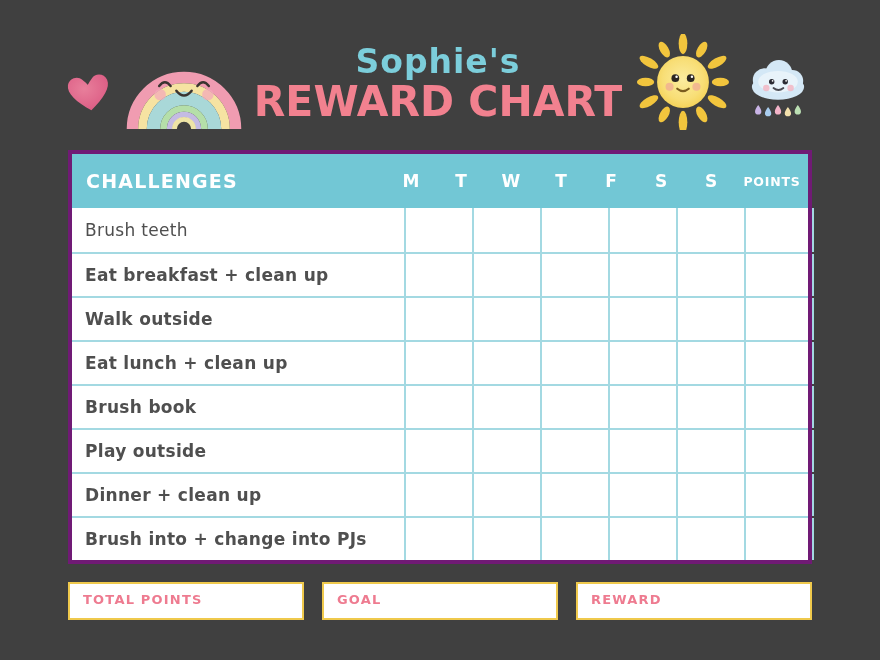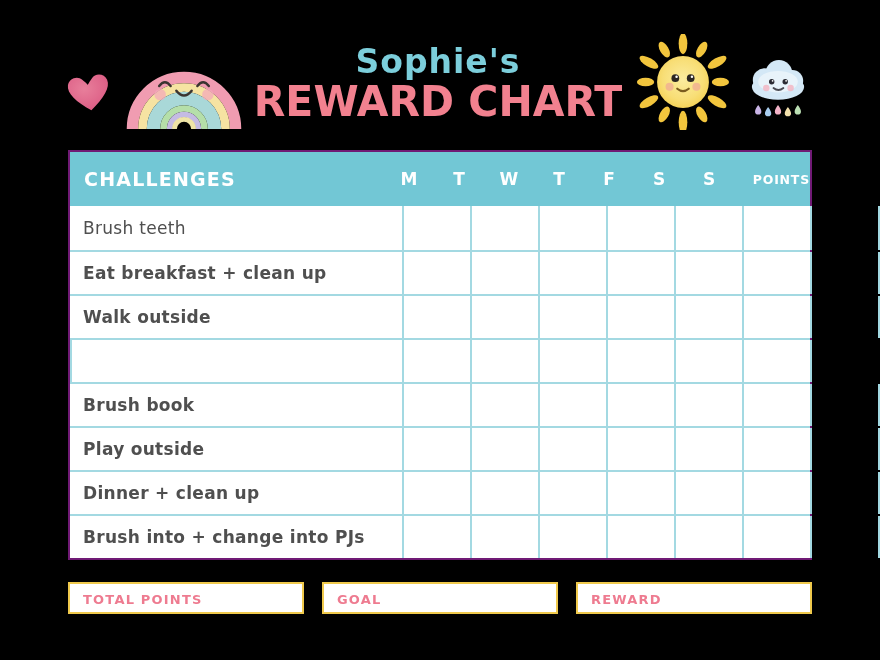--- a/index.html
+++ b/index.html
@@ -3,21 +3,21 @@
 <meta charset="utf-8">
 <style>
   * { margin: 0; padding: 0; box-sizing: border-box; }
   html, body { background: #ffffff; }
   body {
     width: 880px; height: 660px;
     font-family: "DejaVu Sans", "Liberation Sans", sans-serif;
     overflow: hidden;
     position: relative;
   }
-  .page { width: 880px; height: 660px; background: #000000; position: relative; }
+  .page { width: 880px; height: 660px; background: #404040; position: relative; }
 
   
   .header {
     height: 150px;
     display: flex;
     align-items: center;
     justify-content: center;
     gap: 10px;
     padding-top: 12px;
   }
@@ -43,21 +43,21 @@
     white-space: nowrap;
   }
   .sun-wrap { margin-top: 6px; }
   .cloud-wrap { margin-top: 18px; }
 
   
   .chart-table {
     position: absolute;
     left: 68px; top: 150px;
     width: 744px;
-    border: 2px solid #701a75;
+    border: 4px solid #701a75;
   }
   .table-header {
     display: grid;
     grid-template-columns: 314px repeat(7, 50px) 1fr;
     height: 54px;
     background: #72C7D5;
     align-items: center;
   }
   .challenges-header {
     color: #ffffff;
@@ -70,21 +70,21 @@
     color: #ffffff;
     font-weight: bold;
     font-size: 17px;
     text-align: center;
   }
   .points-header {
     color: #ffffff;
     font-weight: bold;
     font-size: 12.5px;
     letter-spacing: 0.8px;
-    text-align: right;
+    text-align: center;
   }
   .table-row {
     display: grid;
     grid-template-columns: 314px repeat(7, 50px) 1fr;
     height: 44px;
     background: #ffffff;
     gap: 18px;
   }
   .table-row + .table-row { border-top: 2px solid #A3D9E2; font-weight: bold; }
   .challenge-cell {
@@ -99,21 +99,21 @@
   
   .footer {
     position: absolute;
     left: 68px; top: 582px;
     width: 744px;
     display: flex;
     gap: 18px;
   }
   .footer-box {
     flex: 1;
-    height: 32px;
+    height: 38px;
     border: 2px solid #EFC94C;
     background: #ffffff;
     padding: 8px 0 0 13px;
   }
   .footer-label {
     color: #EE7B90;
     font-weight: bold;
     font-size: 13px;
     letter-spacing: 1.2px;
   }
@@ -267,20 +267,21 @@
       <div class="day-cell"></div>
       <div class="day-cell"></div>
       <div class="day-cell"></div>
       <div class="day-cell"></div>
       <div class="day-cell"></div>
       <div class="day-cell"></div>
       <div class="points-cell"></div>
     </div>
 
     <div class="table-row">
+      <div class="challenge-cell">Eat lunch + clean up</div>
       <div class="day-cell"></div>
       <div class="day-cell"></div>
       <div class="day-cell"></div>
       <div class="day-cell"></div>
       <div class="day-cell"></div>
       <div class="day-cell"></div>
       <div class="day-cell"></div>
       <div class="points-cell"></div>
     </div>
 

